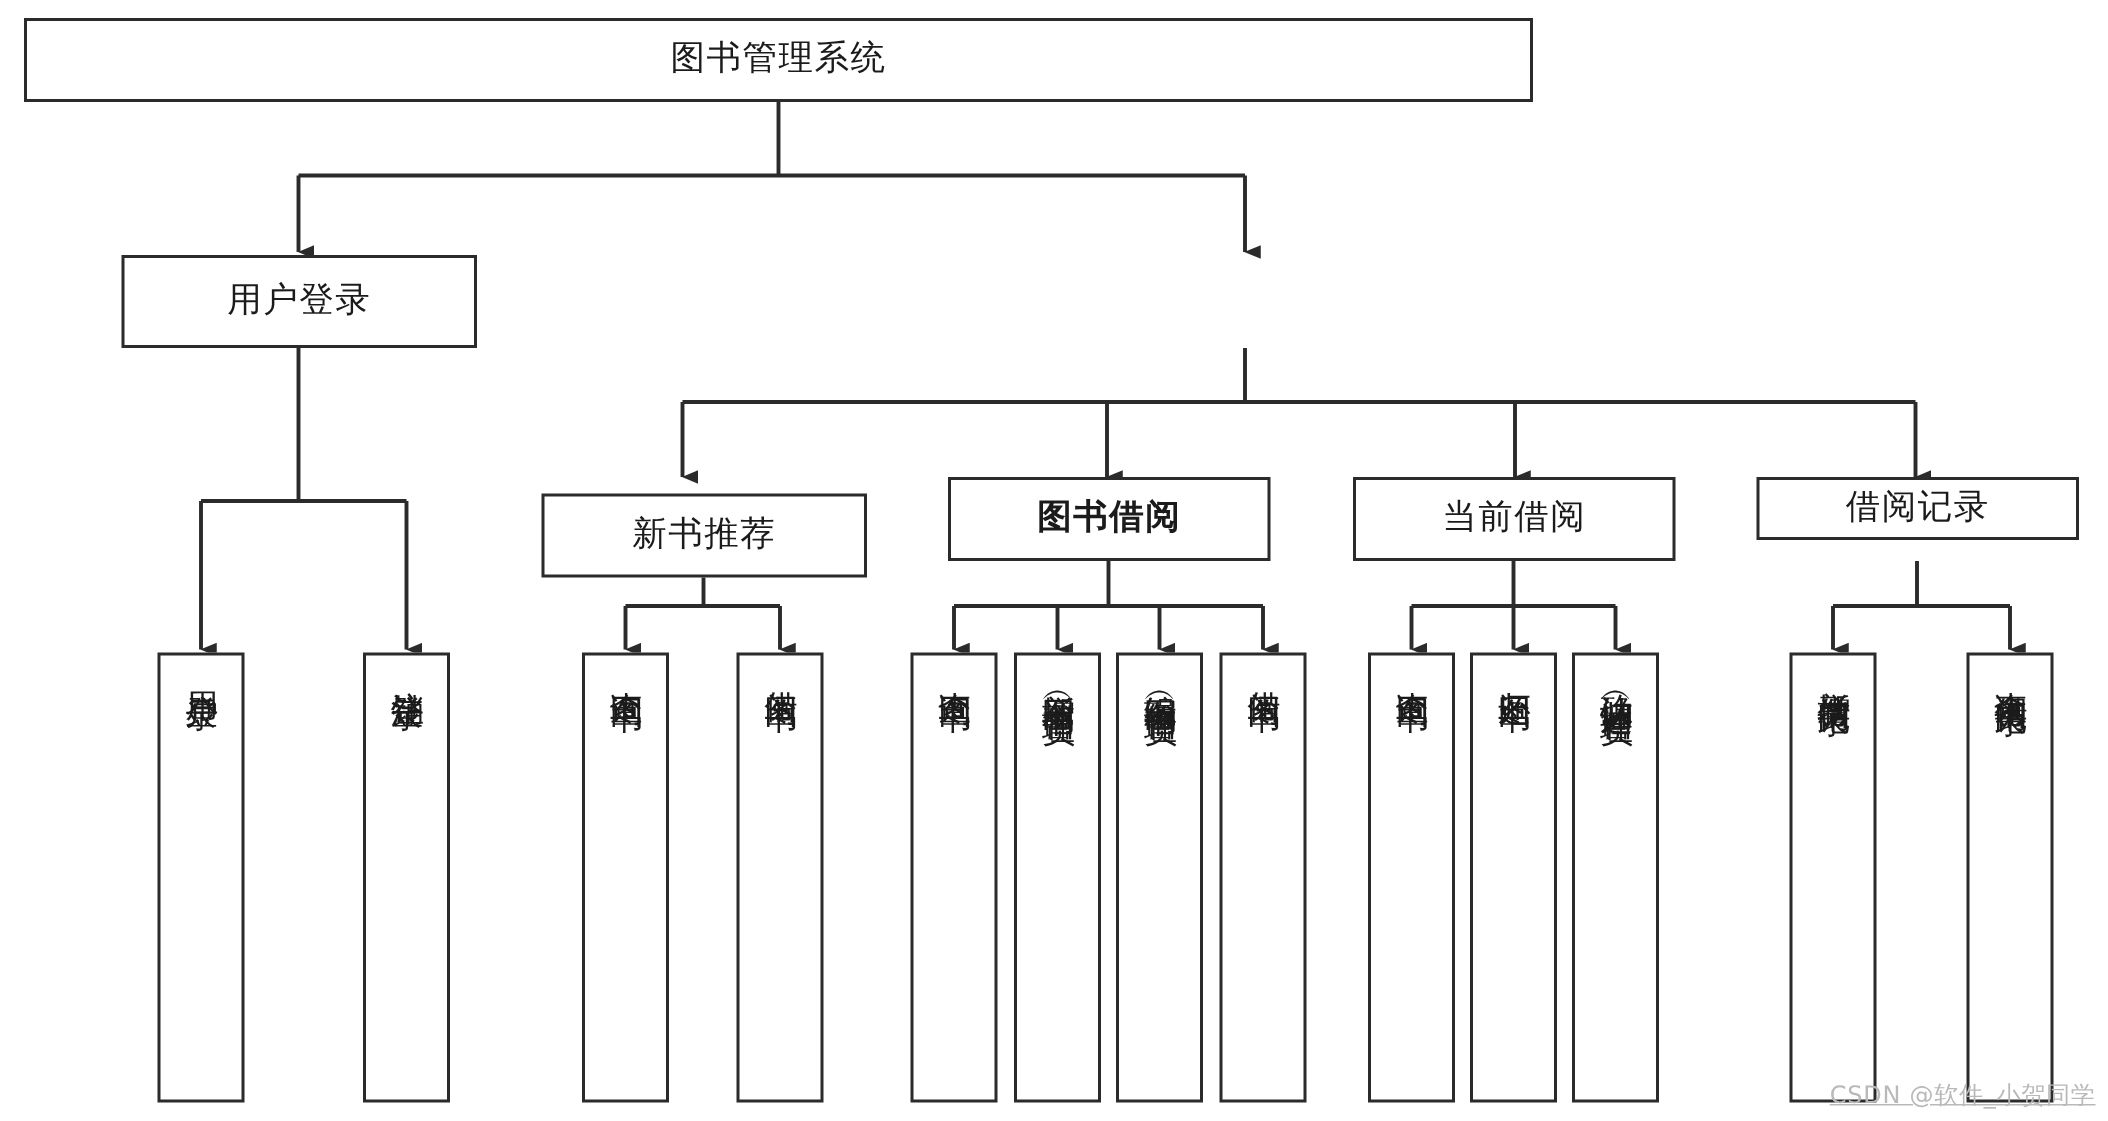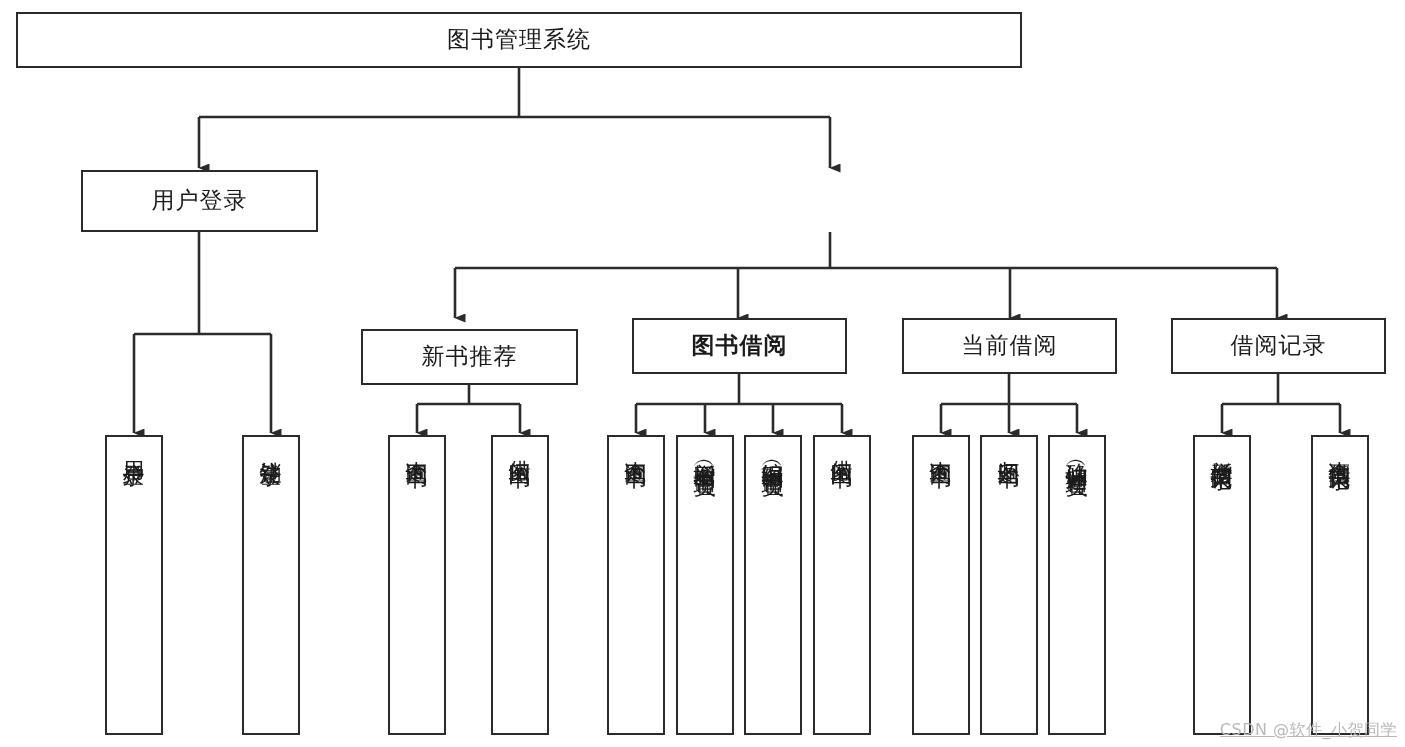--- a/index.html
+++ b/index.html
@@ -136,21 +136,21 @@
 
   <div class="node horizontal" style="left:361px; top:329px; width:217px; height:56px;">
     <span>新书推荐</span>
   </div>
   <div class="node horizontal" style="left:632px; top:318px; width:215px; height:56px;font-weight:bold;">
     <span>图书借阅</span>
   </div>
   <div class="node horizontal" style="left:902px; top:318px; width:215px; height:56px;">
     <span>当前借阅</span>
   </div>
-  <div class="node horizontal" style="left:1171px; top:318px; width:215px; height:56px;">
+  <div class="node horizontal" style="left:1171px; top:318px; width:215px; height:42px;">
     <span>借阅记录</span>
   </div>
 
   <div class="node vertical" style="left:105px; top:435px; width:58px; height:300px;">
     <span class="vlabel">用户登录</span>
   </div>
   <div class="node vertical" style="left:242px; top:435px; width:58px; height:300px;">
     <span class="vlabel">注销登录</span>
   </div>
 

